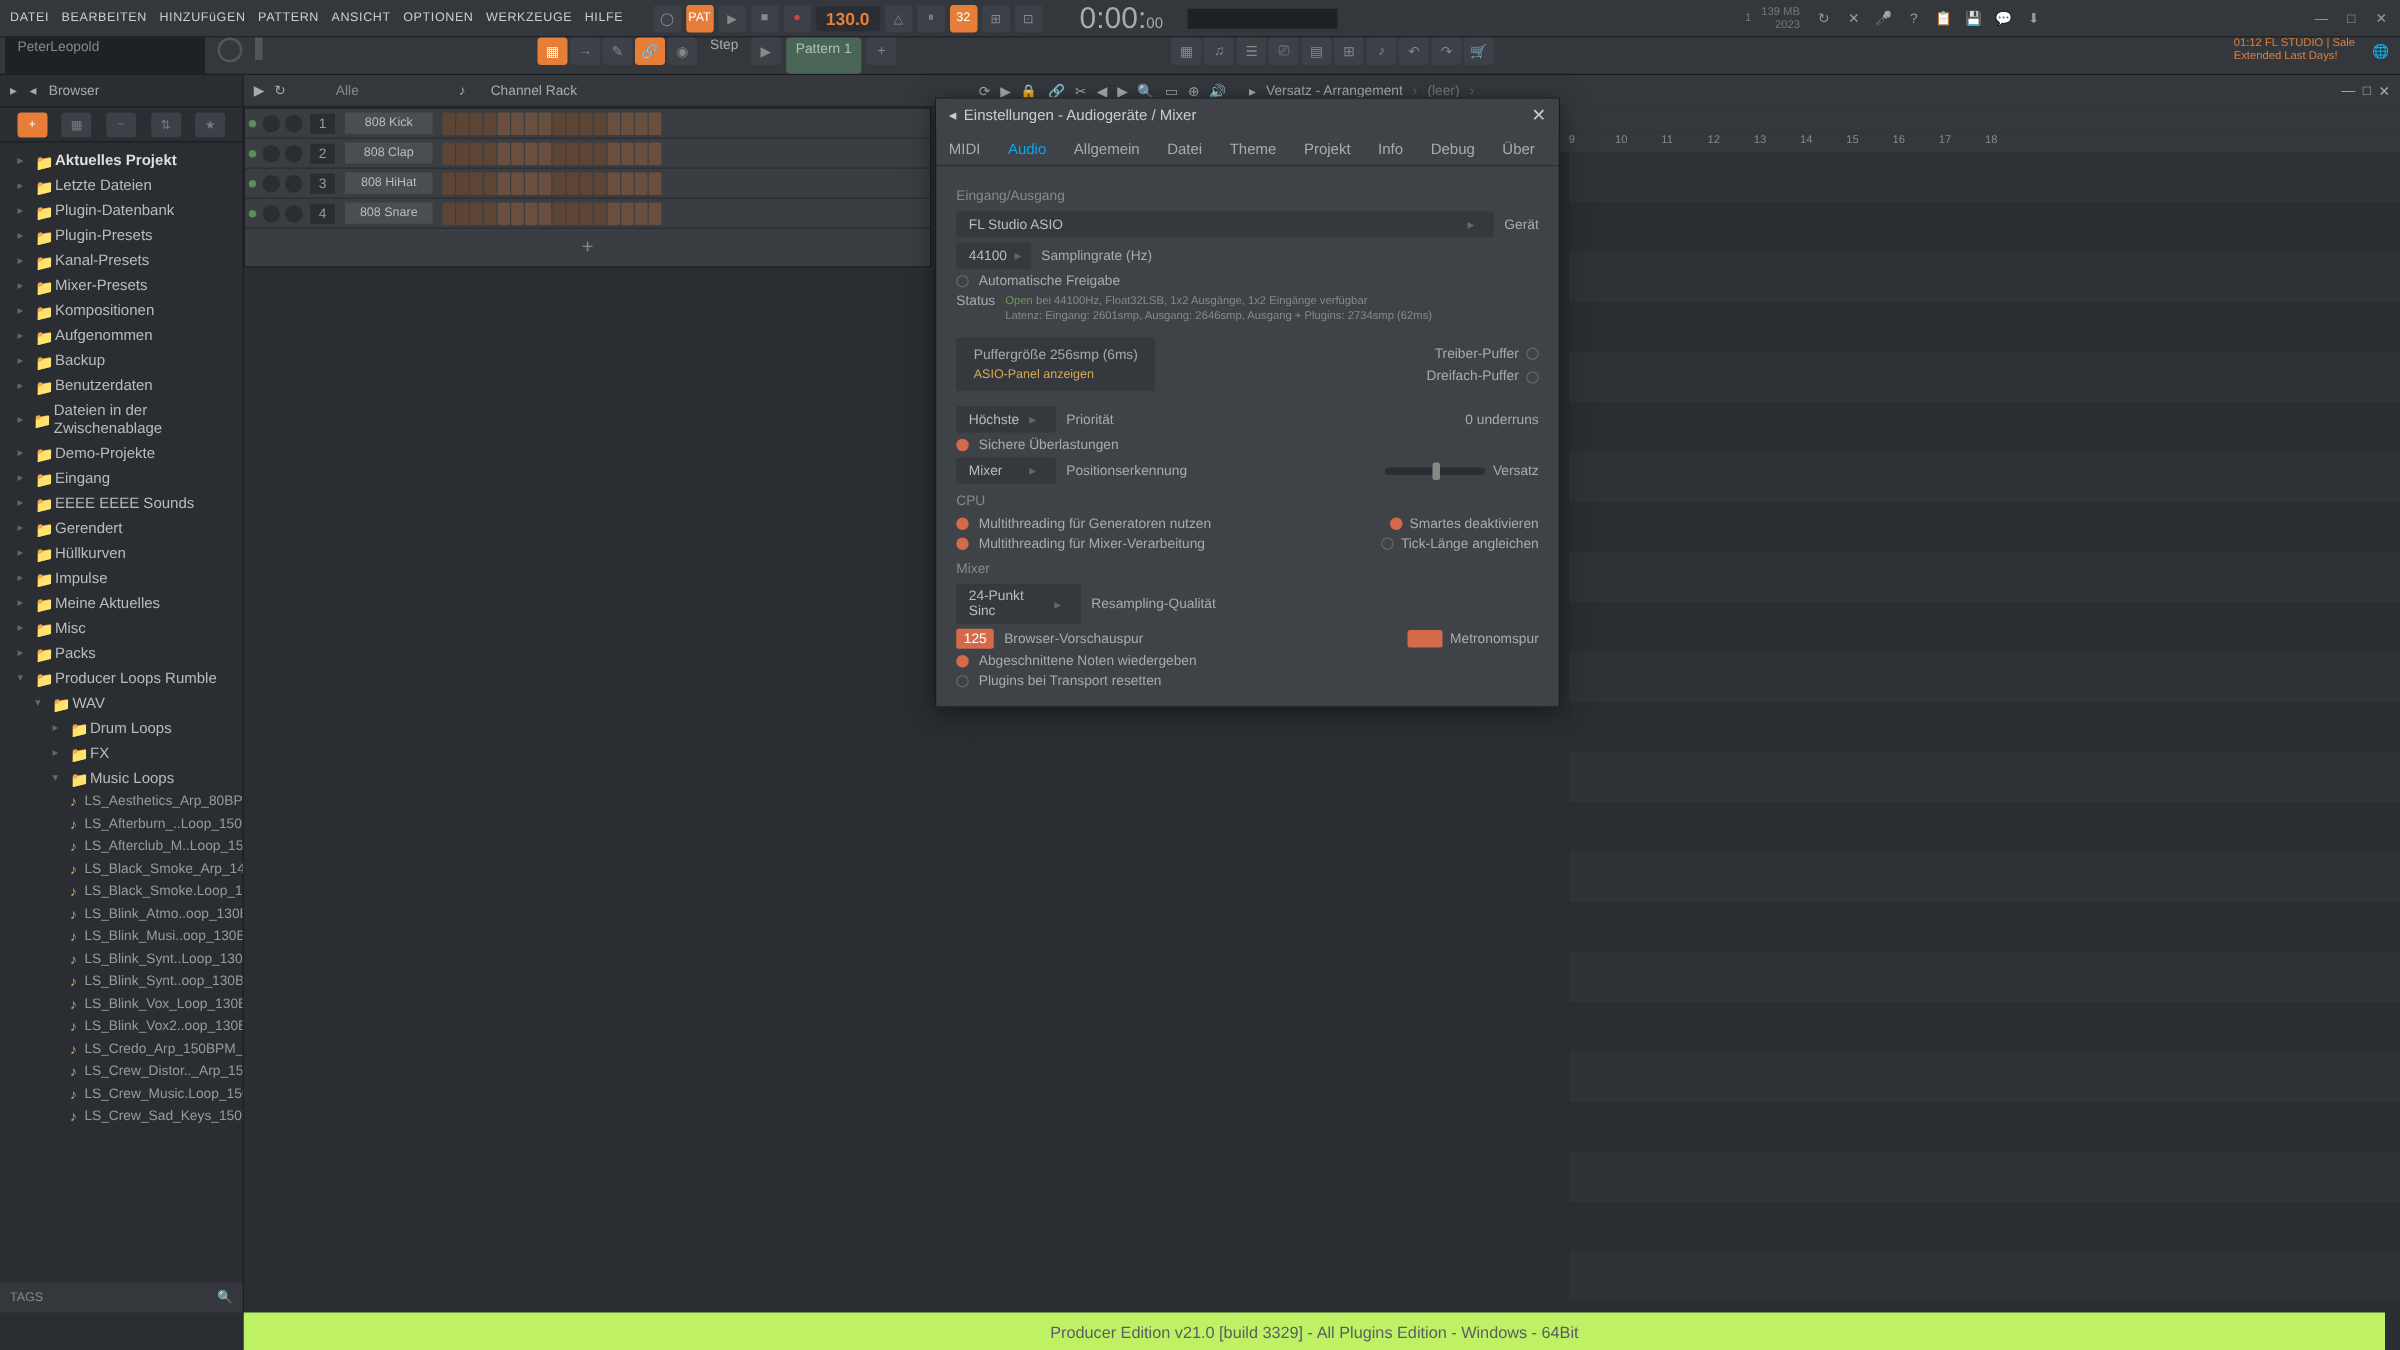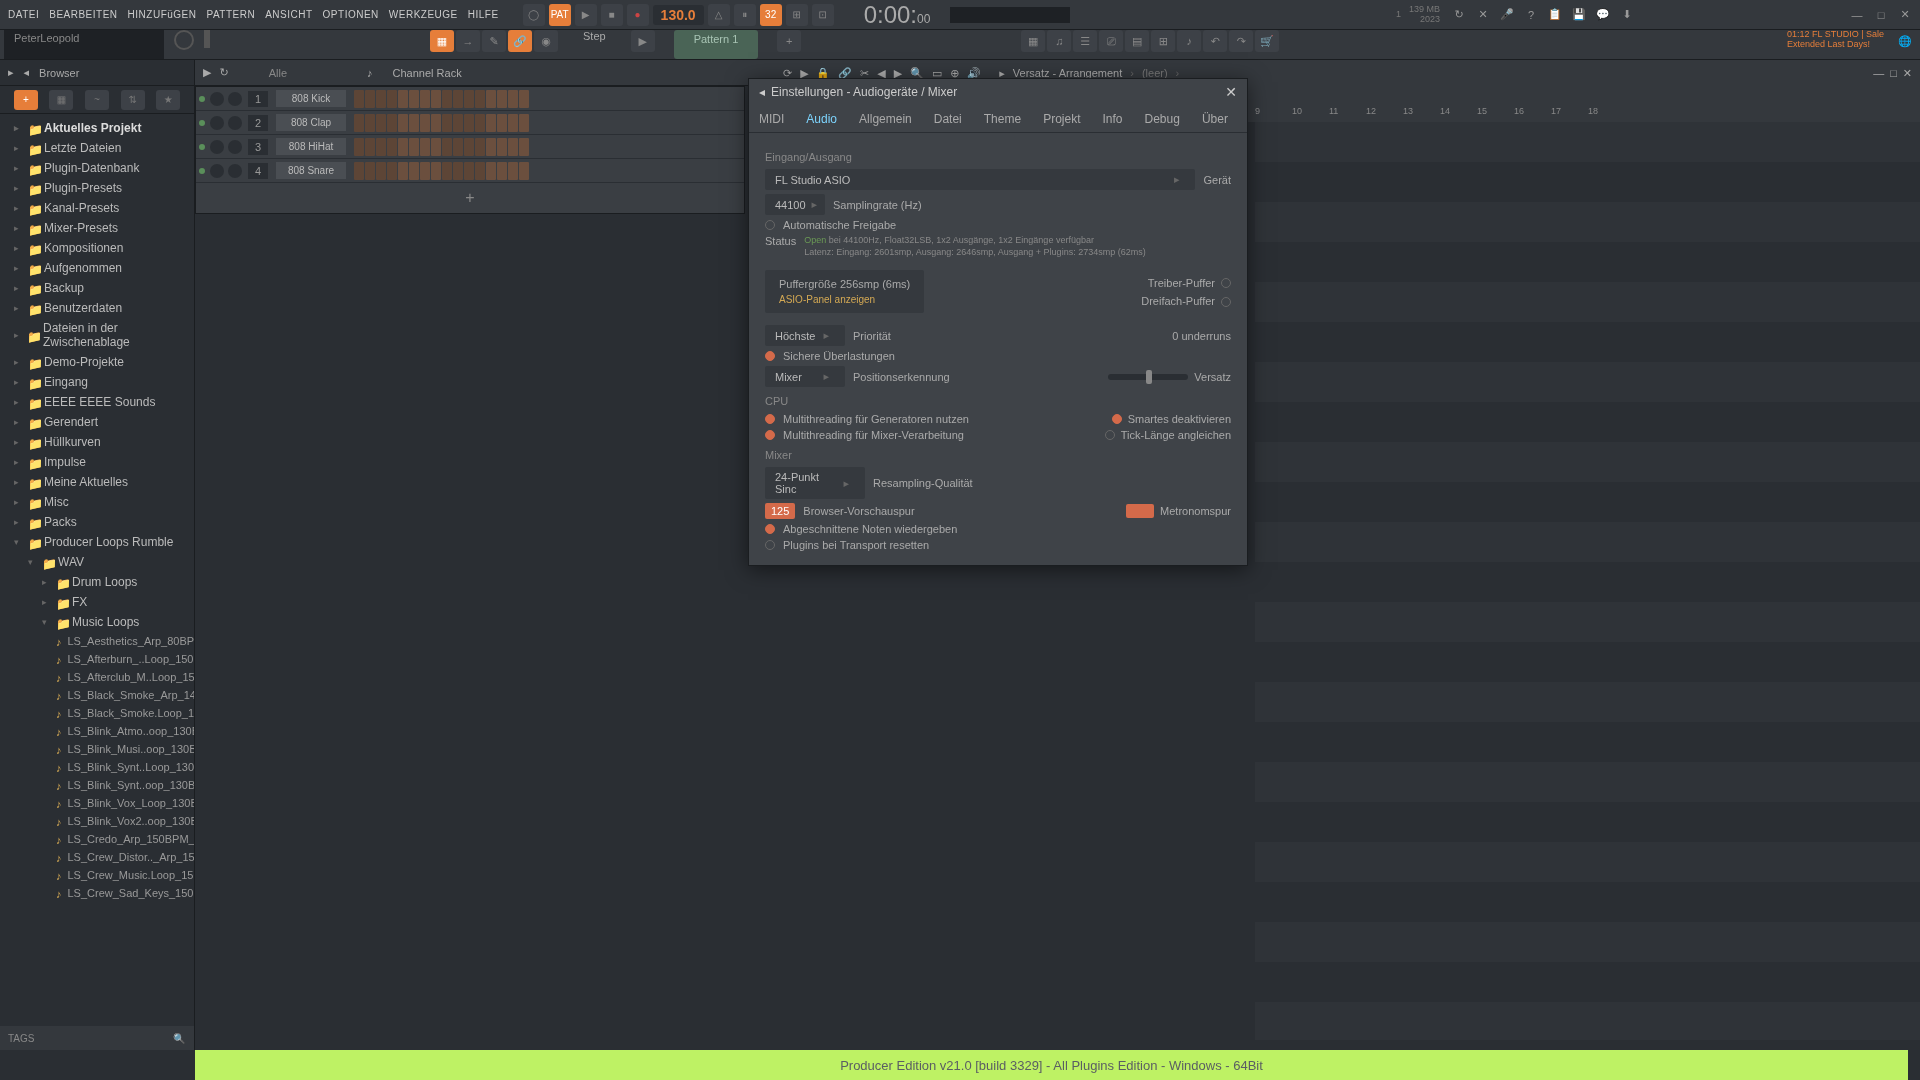--- a/index.html
+++ b/index.html
@@ -15,22 +15,22 @@
 .timedisp .ms{font-size:12px}
 .topright{margin-left:auto;display:flex;align-items:center;gap:8px}
 .smalltext{font-size:9px;color:#777;text-align:right;line-height:1.1}
 .iconrow{display:flex;gap:2px}
 .iconbtn{width:22px;height:22px;display:flex;align-items:center;justify-content:center;color:#999}
 .toolbar2{height:30px;background:#34383d;display:flex;padding:0 4px;border-bottom:1px solid #1a1d20}
 .hint{background:#1e2125;padding:2px 10px;color:#888;font-size:11px;min-width:160px}
 .toolbtns{display:flex;gap:2px;margin-left:220px}
 .tool{width:24px;height:22px;background:#3d4147;border-radius:3px;display:flex;align-items:center;justify-content:center;color:#888}
 .tool.active{background:#e67e3a;color:#fff}
-.steplbl{color:#aaa;margin:0 25px}
-.patternsel{background:#4a6456;padding:3px 20px;color:#a8c4b4;border-radius:3px;margin:0 19px}
+.steplbl{color:#aaa;margin:0 10px}
+.patternsel{background:#4a6456;padding:3px 8px;color:#a8c4b4;border-radius:3px;margin:0 4px}
 .saleinfo{margin-left:auto;font-size:9px;color:#e67e3a;line-height:1.1}
 .main{display:flex;height:calc(100% - 90px)}
 .browser{width:195px;background:#2a2e33;border-right:1px solid #1a1d20;display:flex;flex-direction:column}
 .browhead{height:26px;display:flex;align-items:center;padding:0 8px;gap:10px;border-bottom:1px solid #1a1d20}
 .browicons{height:28px;display:flex;align-items:center;justify-content:space-around;padding:0 8px;border-bottom:1px solid #1a1d20}
 .browicons .bi{width:24px;height:20px;background:#3d4147;border-radius:3px;display:flex;align-items:center;justify-content:center;color:#777;font-size:10px}
 .browicons .bi.orange{background:#e67e3a;color:#fff}
 .tree{flex:1;overflow:hidden;padding:4px 0}
 .tree-item{padding:3px 6px 3px 14px;display:flex;align-items:center;gap:6px;color:#bbb;font-size:12px}
 .tree-item.bold{font-weight:bold;color:#ddd}
@@ -56,21 +56,21 @@
 .addch{height:30px;display:flex;align-items:center;justify-content:center;color:#888;font-size:16px}
 .playlist{position:absolute;top:26px;right:0;left:580px;bottom:30px;background:#2a2e33}
 .plruler{height:16px;background:#34383d;display:flex;padding-left:480px}
 .plruler span{width:37px;font-size:9px;color:#888}
 .plgrid{height:calc(100% - 16px);background:repeating-linear-gradient(to bottom,#2f3338 0,#2f3338 40px,#2a2e33 40px,#2a2e33 80px),repeating-linear-gradient(to right,transparent 0,transparent 36px,#1a1d20 36px,#1a1d20 37px);background-blend-mode:normal;margin-left:480px}
 .settings{position:absolute;top:18px;left:553px;width:500px;background:#3f4348;border:1px solid #1a1d20;box-shadow:0 4px 20px rgba(0,0,0,0.5);z-index:100}
 .settitle{height:26px;background:#3f4348;display:flex;align-items:center;padding:0 10px;color:#ccc;font-size:12px}
 .setclose{margin-left:auto;font-size:14px;cursor:pointer}
 .settabs{height:28px;display:flex;align-items:center;padding:0 8px;gap:18px;border-bottom:1px solid #2a2e33}
 .settab{color:#aaa;font-size:12px;padding:4px 2px}
-.settab.active{color:#7dd3fc}
+.settab.active{color:#0ea5e9}
 .setbody{padding:10px 16px}
 .setsection{color:#888;font-size:11px;margin:8px 0 6px}
 .setrow{display:flex;align-items:center;margin:4px 0;gap:8px}
 .setfield{background:#35393e;padding:4px 10px;color:#bbb;font-size:11px;border-radius:2px;display:flex;align-items:center}
 .setfield.wide{flex:1}
 .setlabel{color:#aaa;font-size:11px}
 .setarr{color:#666;margin-left:auto;padding:0 6px}
 .radio{width:10px;height:10px;border-radius:50%;border:1px solid #666;display:inline-block}
 .radio.on{background:#d46a4a;border-color:#d46a4a}
 .statustxt{font-size:9px;color:#888;line-height:1.3}

